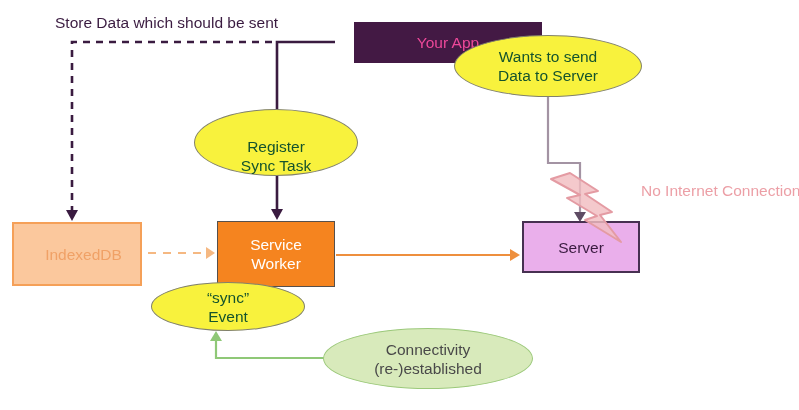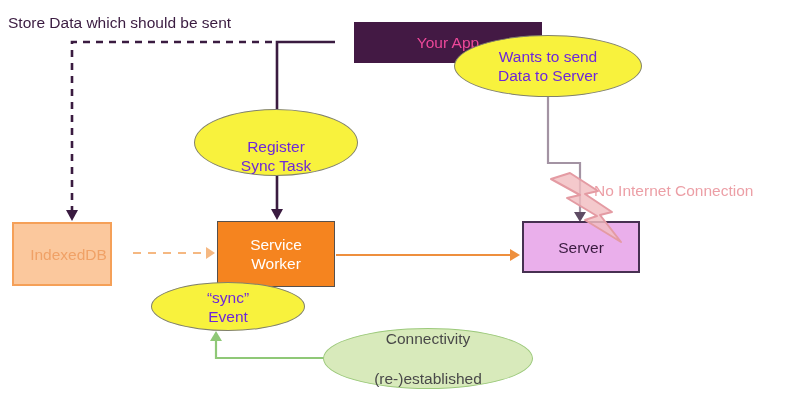--- a/index.html
+++ b/index.html
@@ -28,21 +28,21 @@
     text-align: center;
     line-height: 19px;
     font-size: 15.5px;
   }
   .box-your-app {
     left: 354px; top: 22px; width: 188px; height: 41px;
     background: var(--purple-dark-bg);
     color: #ec4899;
   }
   .box-indexeddb {
-    left: 12px; top: 222px; width: 100px; height: 64px;
+    left: 12px; top: 222px; width: 130px; height: 64px;
     background: var(--indexeddb-bg);
     border: 2px solid var(--indexeddb-border);
     color: var(--indexeddb-text);
     padding-left: 13px;
   }
   .box-service-worker {
     left: 217px; top: 221px; width: 118px; height: 66px;
     background: var(--service-worker-bg);
     border: 1.5px solid #56504c;
     color: #ffffff;
@@ -50,42 +50,42 @@
   .box-server {
     left: 522px; top: 221px; width: 118px; height: 52px;
     background: var(--server-bg);
     border: 2px solid var(--server-border);
     color: var(--purple-dark);
   }
 
   
   .ellipse {
     border-radius: 50%;
-    color: #6d28d9;
+    color: #14532d;
   }
   .el-yellow {
     background: var(--yellow-bg);
     border: 1.5px solid var(--yellow-border);
   }
   .el-register  { left: 194px; top: 109px; width: 164px; height: 67px; justify-content: flex-end; }
   .el-wants     { left: 454px; top: 35px;  width: 188px; height: 62px; }
   .el-sync      { left: 151px; top: 282px; width: 154px; height: 49px; }
   .el-connectivity {
     left: 323px; top: 328px; width: 210px; height: 61px;
     background: var(--green-bg);
     border: 1.6px solid var(--green-border);
     color: #494949;
-    justify-content: space-between;
   }
 
   
   .free-label {
     position: absolute;
     font-size: 15.5px;
     white-space: nowrap;
+    margin-left: 47px;
   }
   .lbl-store-note { left: 8px; top: 14px; color: var(--purple-dark); }
   .lbl-send-data  { left: 427px; top: 223px; transform: translateX(-50%); color: var(--send-data-text); }
   .lbl-no-internet{ left: 594px; top: 182px; color: var(--pink-text); text-align: right; }
 
   
   .st-purple        { stroke: var(--purple-dark); stroke-width: 2.6; fill: none; }
   .st-purple-dash   { stroke: var(--purple-dark); stroke-width: 2.6; fill: none; stroke-dasharray: 7 6; }
   .st-gray-mauve    { stroke: var(--mauve-line); stroke-width: 2.2; fill: none; }
   .st-orange        { stroke: var(--arrow-orange); stroke-width: 2.2; fill: none; }

